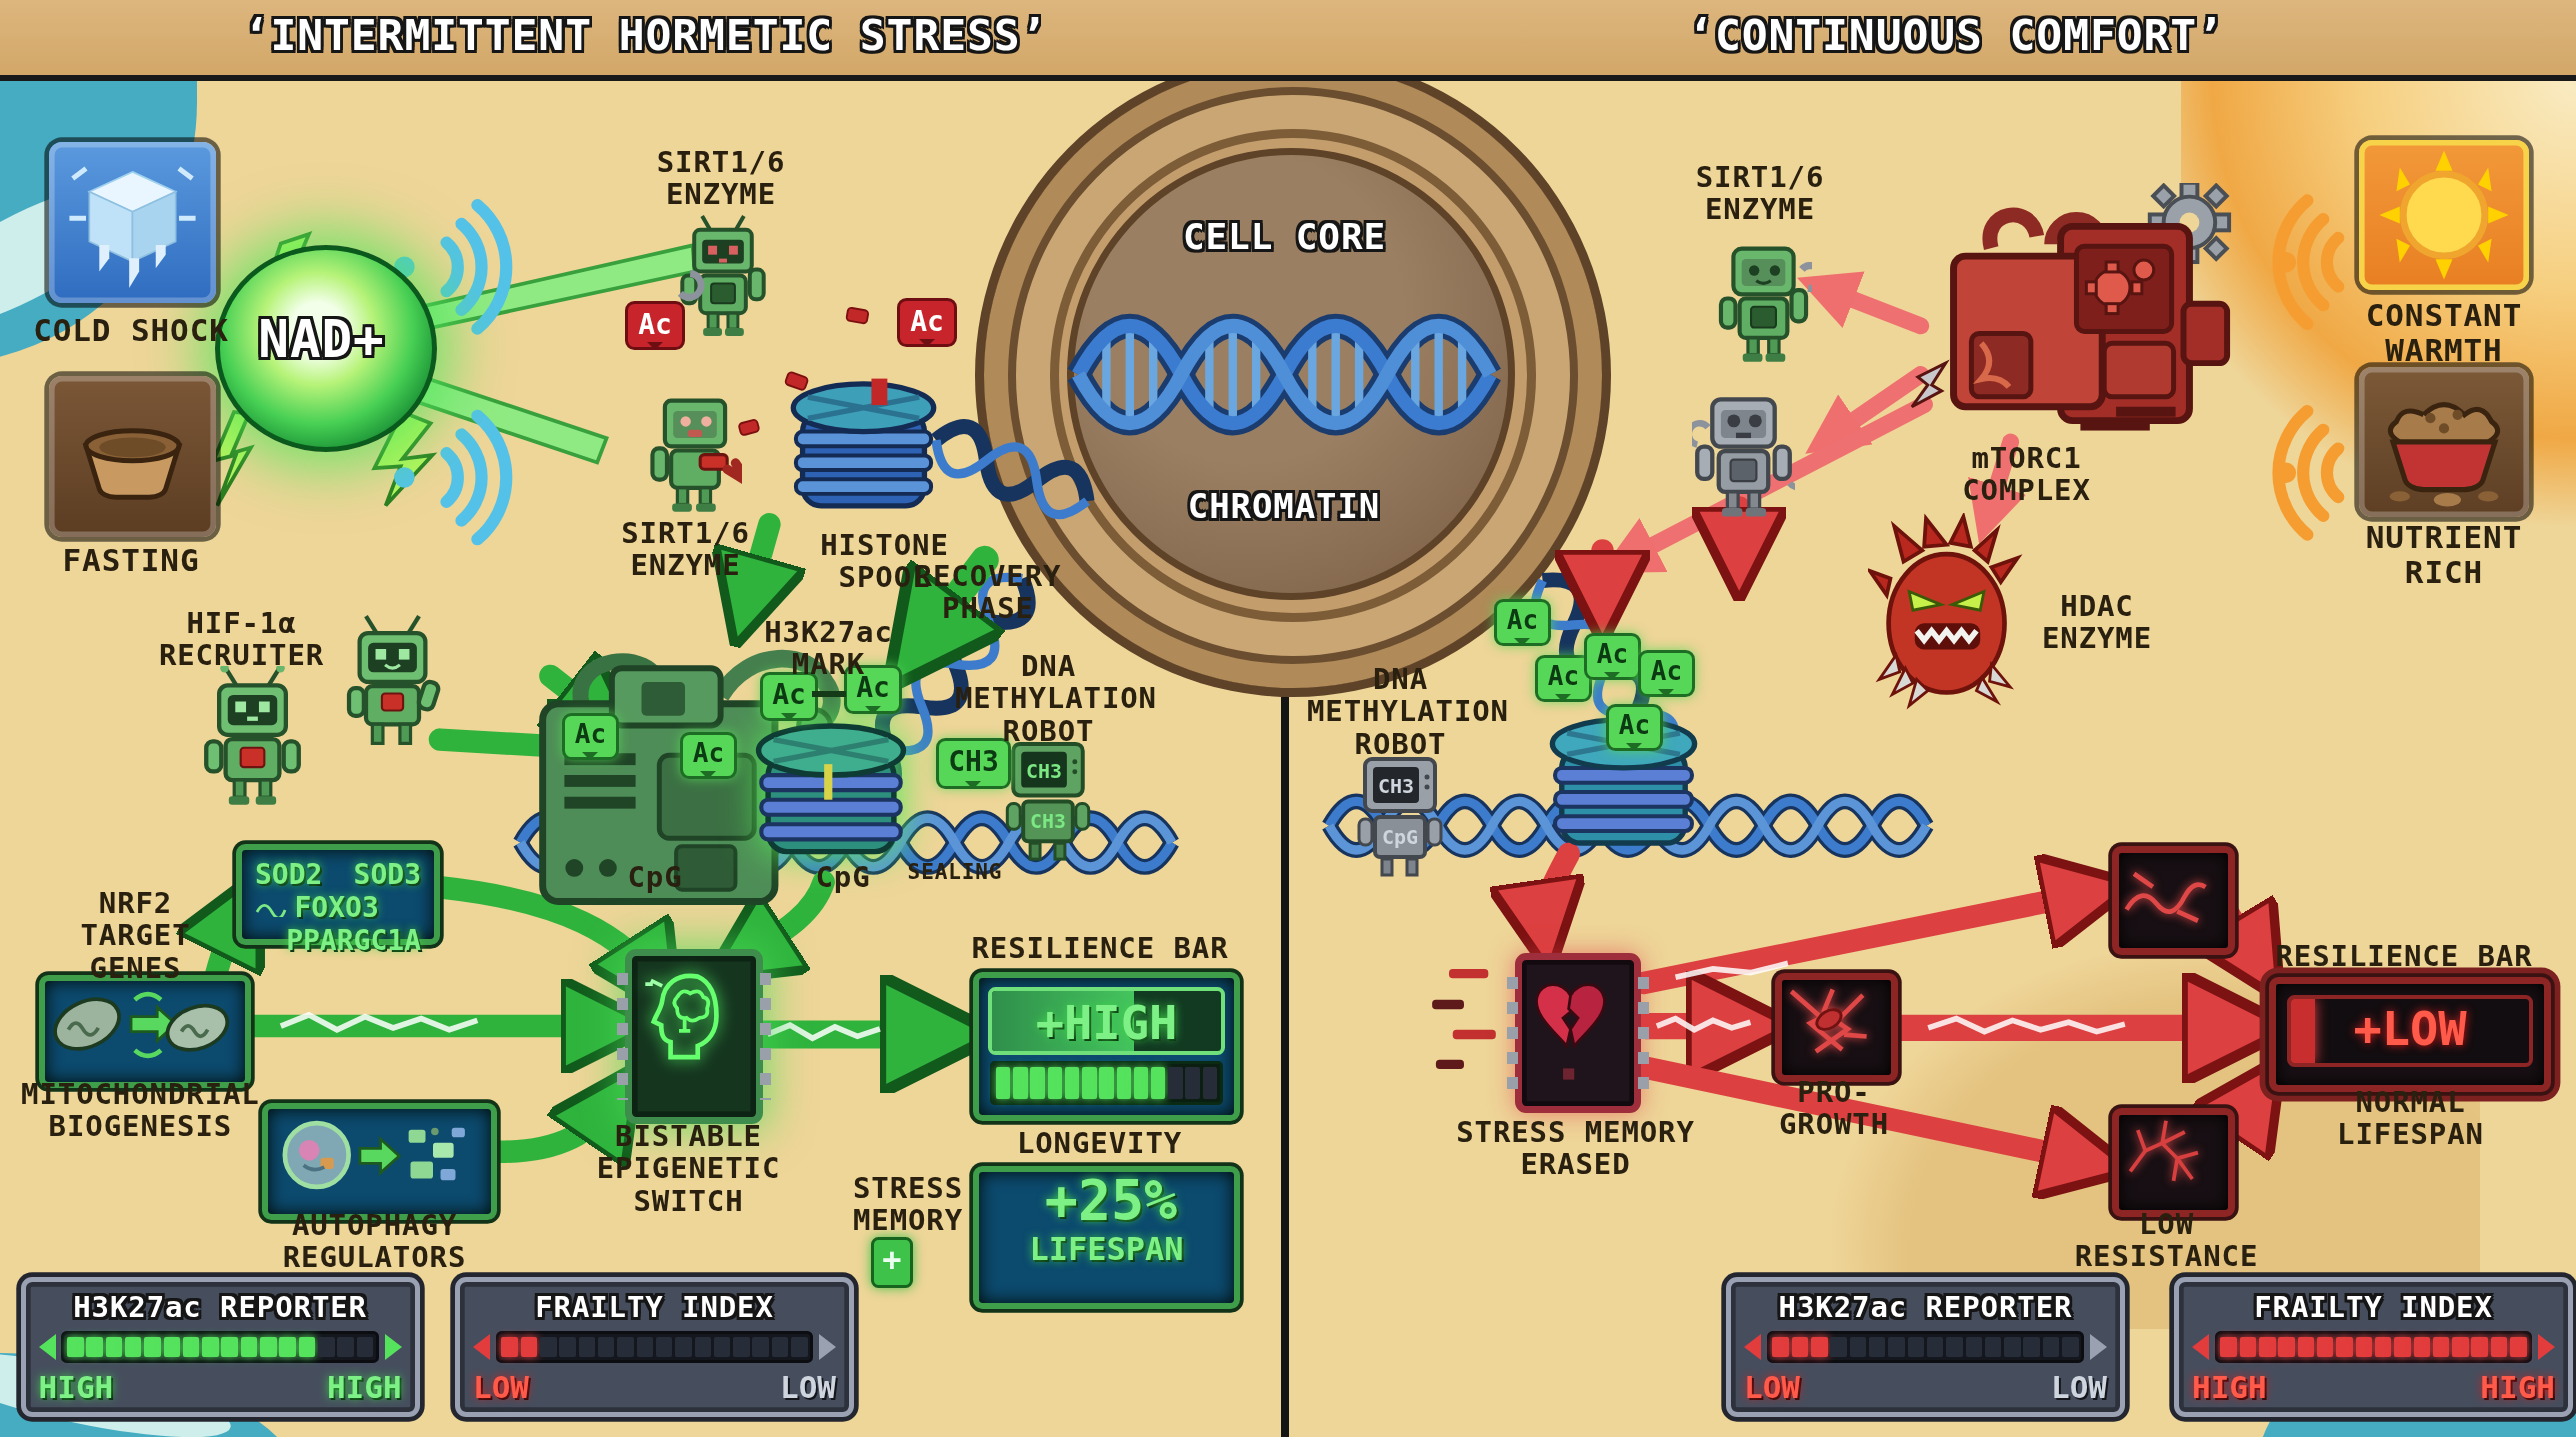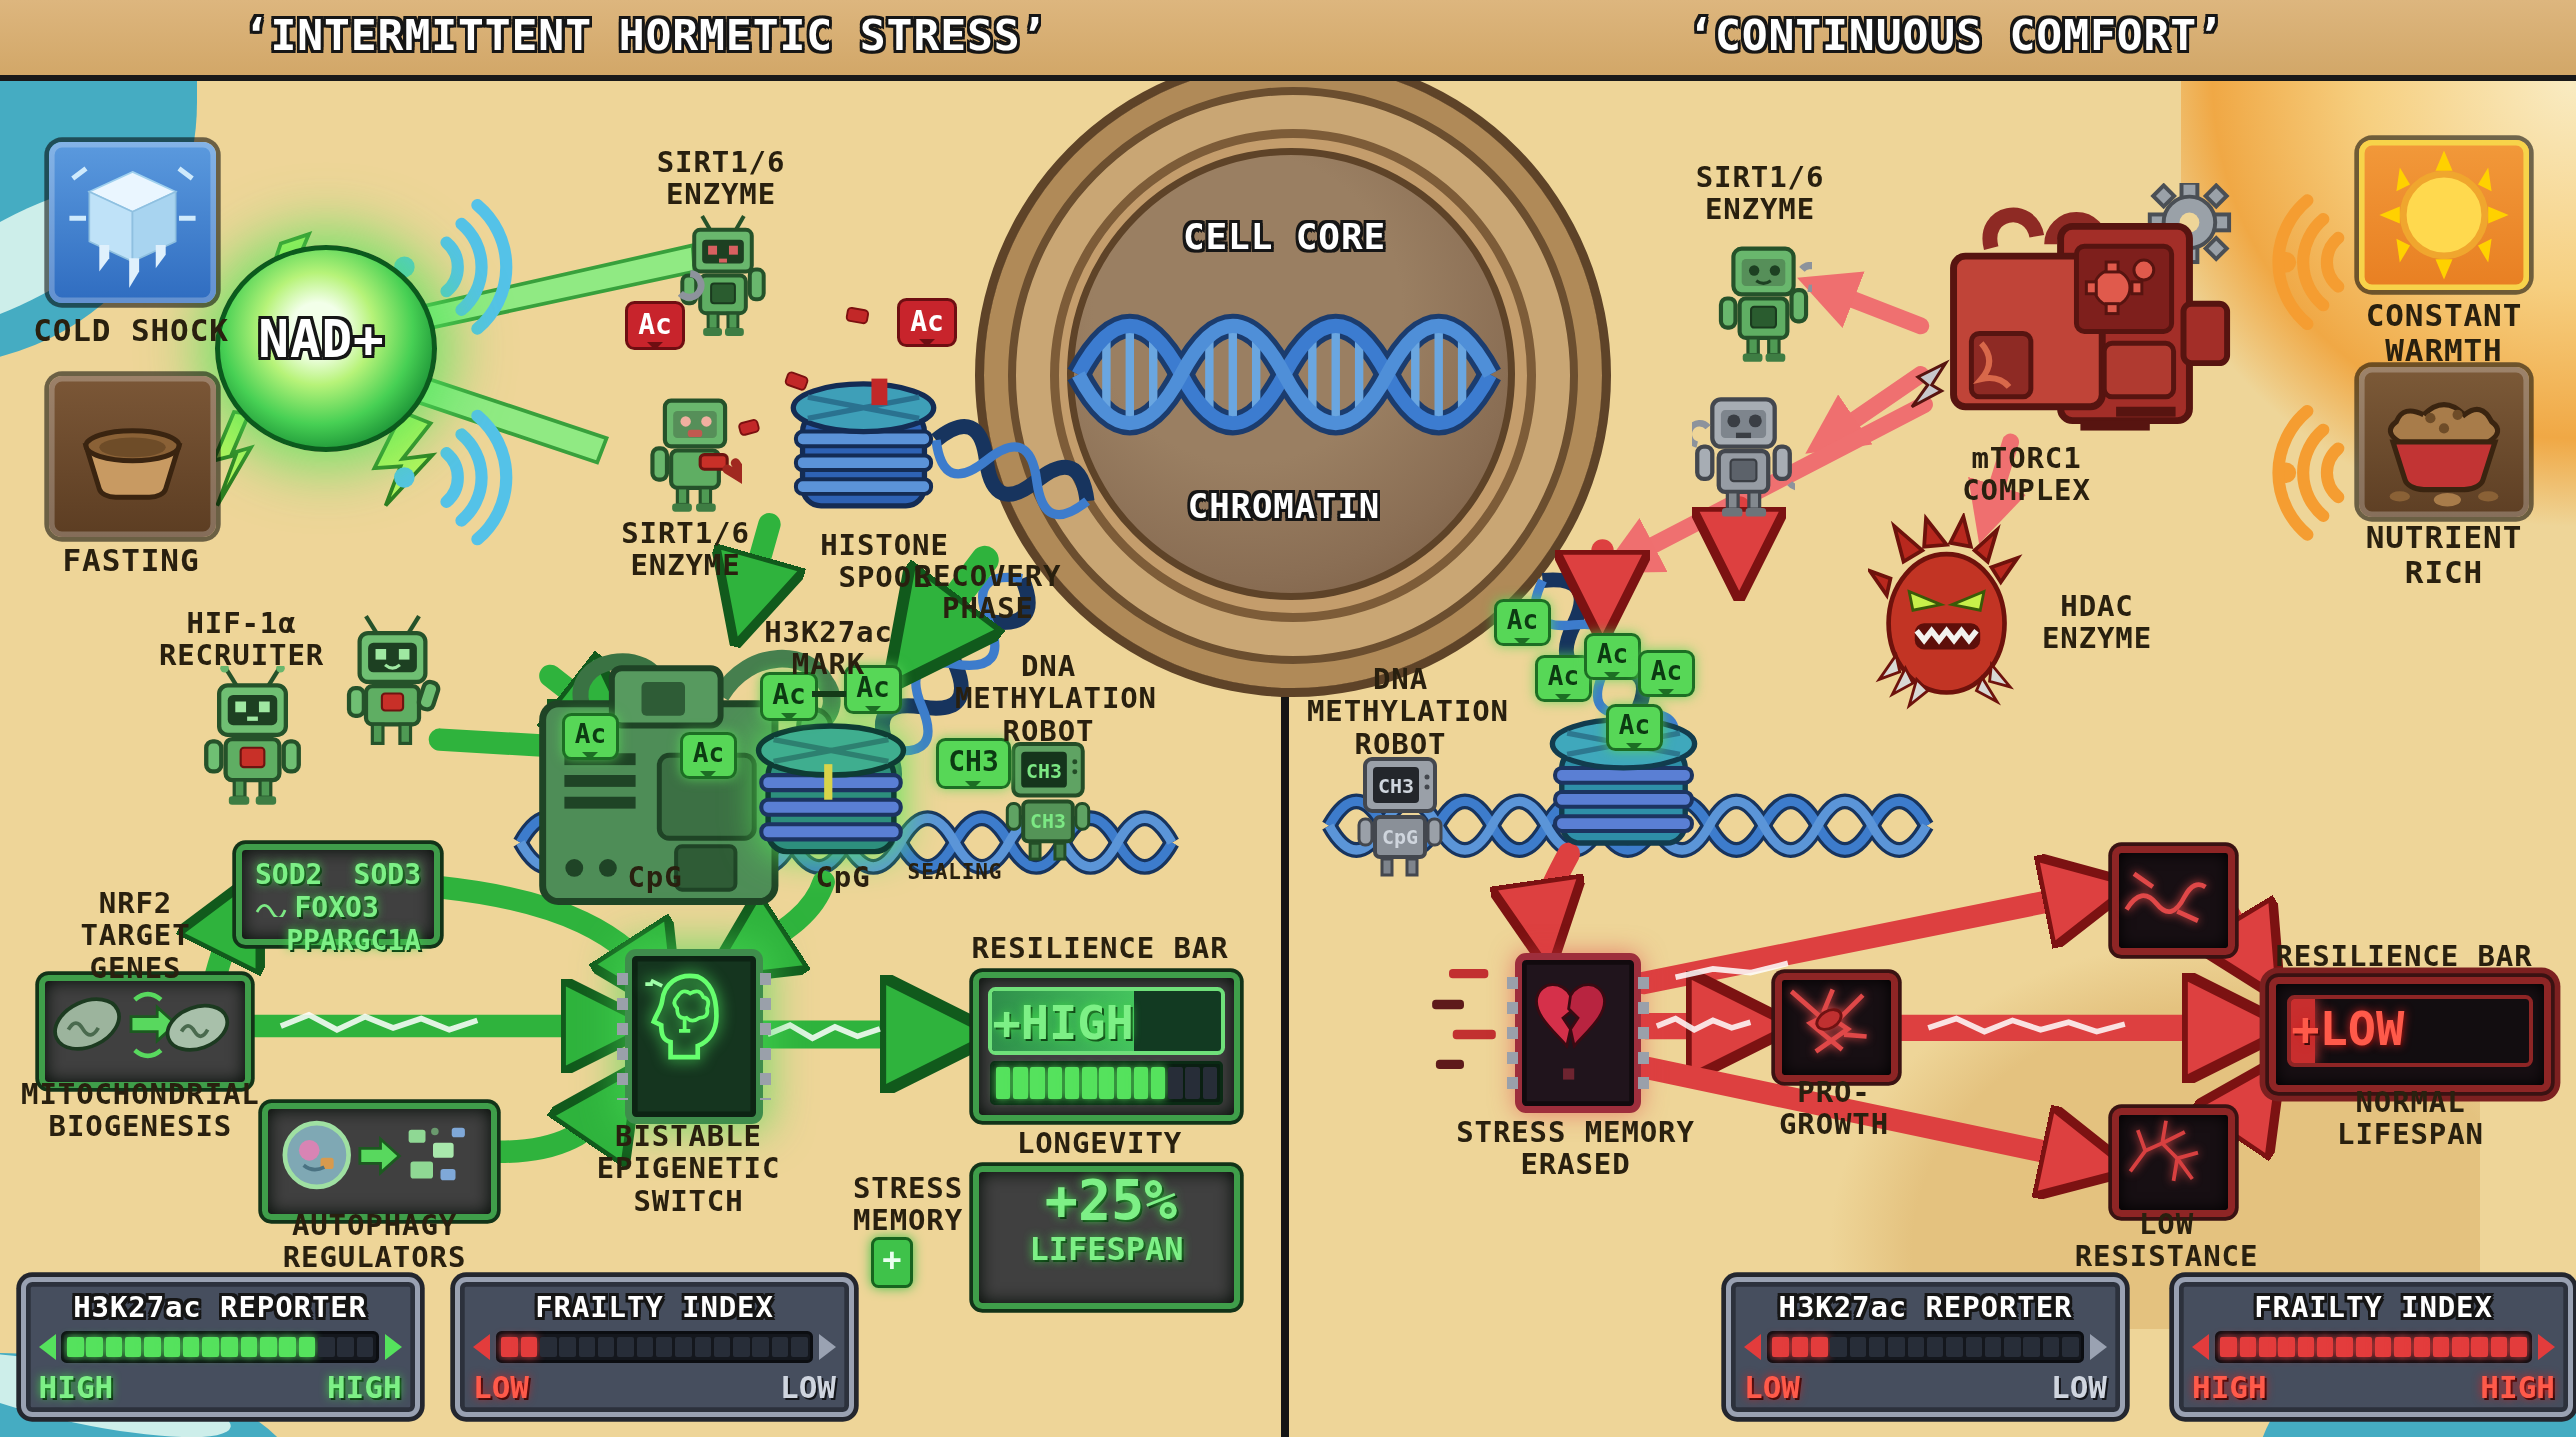--- a/index.html
+++ b/index.html
@@ -23,21 +23,21 @@
   
   .tile{position:absolute;border-radius:13px;z-index:9;box-shadow:0 0 0 4.7px rgba(0,0,0,.55),inset 0 0 0 5.6px rgba(255,255,255,.25);}
   
   .bub{position:absolute;border-radius:9.4px;font-weight:bold;text-align:center;z-index:11;}
   .bub:after{content:"";position:absolute;left:50%;bottom:-11.2px;margin-left:-8.4px;border:8.4px solid transparent;}
   .bub-g{background:#57d757;border:3.7px solid #1d6e24;color:#0c3a12;box-shadow:0 0 11.2px rgba(87,215,87,.8);}
   .bub-g:after{border-top-color:#1d6e24;}
   .bub-r{background:#c8242c;border:3.7px solid #6e0e12;color:#fff;}
   .bub-r:after{border-top-color:#6e0e12;}
   
-  .gpanel{position:absolute;background:#404040;border:6.6px solid #3f9e4a;border-radius:9.4px;box-shadow:0 0 0 3.7px #123318,inset 0 0 17px #020a04;z-index:10;}
+  .gpanel{position:absolute;background:#0c4a6e;border:6.6px solid #3f9e4a;border-radius:9.4px;box-shadow:0 0 0 3.7px #123318,inset 0 0 17px #020a04;z-index:10;}
   .rpanel{position:absolute;background:#170f13;border:7.5px solid #8e2525;border-radius:9.4px;box-shadow:0 0 0 3.7px #3a1212,inset 0 0 15px #000;z-index:10;}
   .chip-pins:before,.chip-pins:after{content:"";position:absolute;top:17px;bottom:17px;width:11.2px;
      background:repeating-linear-gradient(180deg,#9aa0aa 0 12px,rgba(0,0,0,0) 12px 25px);}
   .chip-pins:before{left:-15px;} .chip-pins:after{right:-15px;}
   
   .gauge{position:absolute;background:#464e5e;border:5.6px solid #99a1b2;border-radius:11.2px;box-shadow:0 0 0 4.7px #23262e,inset 0 0 0 4.7px #2c313c;z-index:14;padding:7.5px 13px;box-sizing:border-box;display:flex;flex-direction:column;}
   .g-title{font-weight:bold;font-size:29px;text-align:center;letter-spacing:0.9px;}
   .g-meter{display:flex;align-items:center;margin-top:7.5px;height:43px;}
   .g-track{display:flex;flex:1;height:100%;background:#14171d;border:3.7px solid #0b0d11;border-radius:5.6px;padding:2.8px;gap:2.8px;box-sizing:border-box;}
   .seg{flex:1;border-radius:1.9px;}
@@ -50,21 +50,21 @@
   .tri-l-red{border-right:17px solid #e33c3c;margin-right:5.6px;}
   .tri-r-gray{border-left:17px solid #9aa2b2;margin-left:5.6px;}
   .tri-r-red{border-left:17px solid #e33c3c;margin-left:5.6px;}
   .g-labels{display:flex;justify-content:space-between;margin-top:5.6px;font-size:31px;font-weight:bold;}
   
   .orb{position:absolute;border-radius:50%;z-index:8;
        background:radial-gradient(circle at 46% 40%,#f2ffe9 0 16%,#b7f379 34%,#47d054 58%,#1d9437 76%,#0d6b25 100%);
        border:5.6px solid #0b5a1d;box-shadow:0 0 56px 17px rgba(80,230,90,.75);}
   .res-display{position:relative;margin:9.4px 9.4px 5.6px;height:60px;background:#123a22;border:4.7px solid #6fe07a;border-radius:7.5px;overflow:hidden;}
   .res-fill{position:absolute;left:0;top:0;bottom:0;width:62%;background:linear-gradient(90deg,#2f8f4b,#45c45e);}
-  .res-value{position:absolute;left:0;right:0;top:3.7px;font-size:47px;font-weight:bold;}
+  .res-value{position:absolute;left:0;right:0;top:3.7px;text-align:center;font-size:47px;font-weight:bold;}
   .res-meter{display:flex;height:32px;margin:0 11.2px;background:#0a1f12;border:3.7px solid #0a2a14;border-radius:4.7px;padding:2.8px;gap:2.8px;}
 </style>
 </head>
 <body>
 
 <div id="stage">
 
   <div class="abs water" style="left:-112px;top:56px;width:309px;height:309px;border-bottom-right-radius:85%;"></div>
   <div class="abs foam" style="left:-112px;top:215px;width:271px;height:84px;border-radius:50%;transform:rotate(-28deg);"></div>
   <div class="abs water" style="left:-84px;top:1353px;width:393px;height:187px;border-top-right-radius:80%;"></div>

